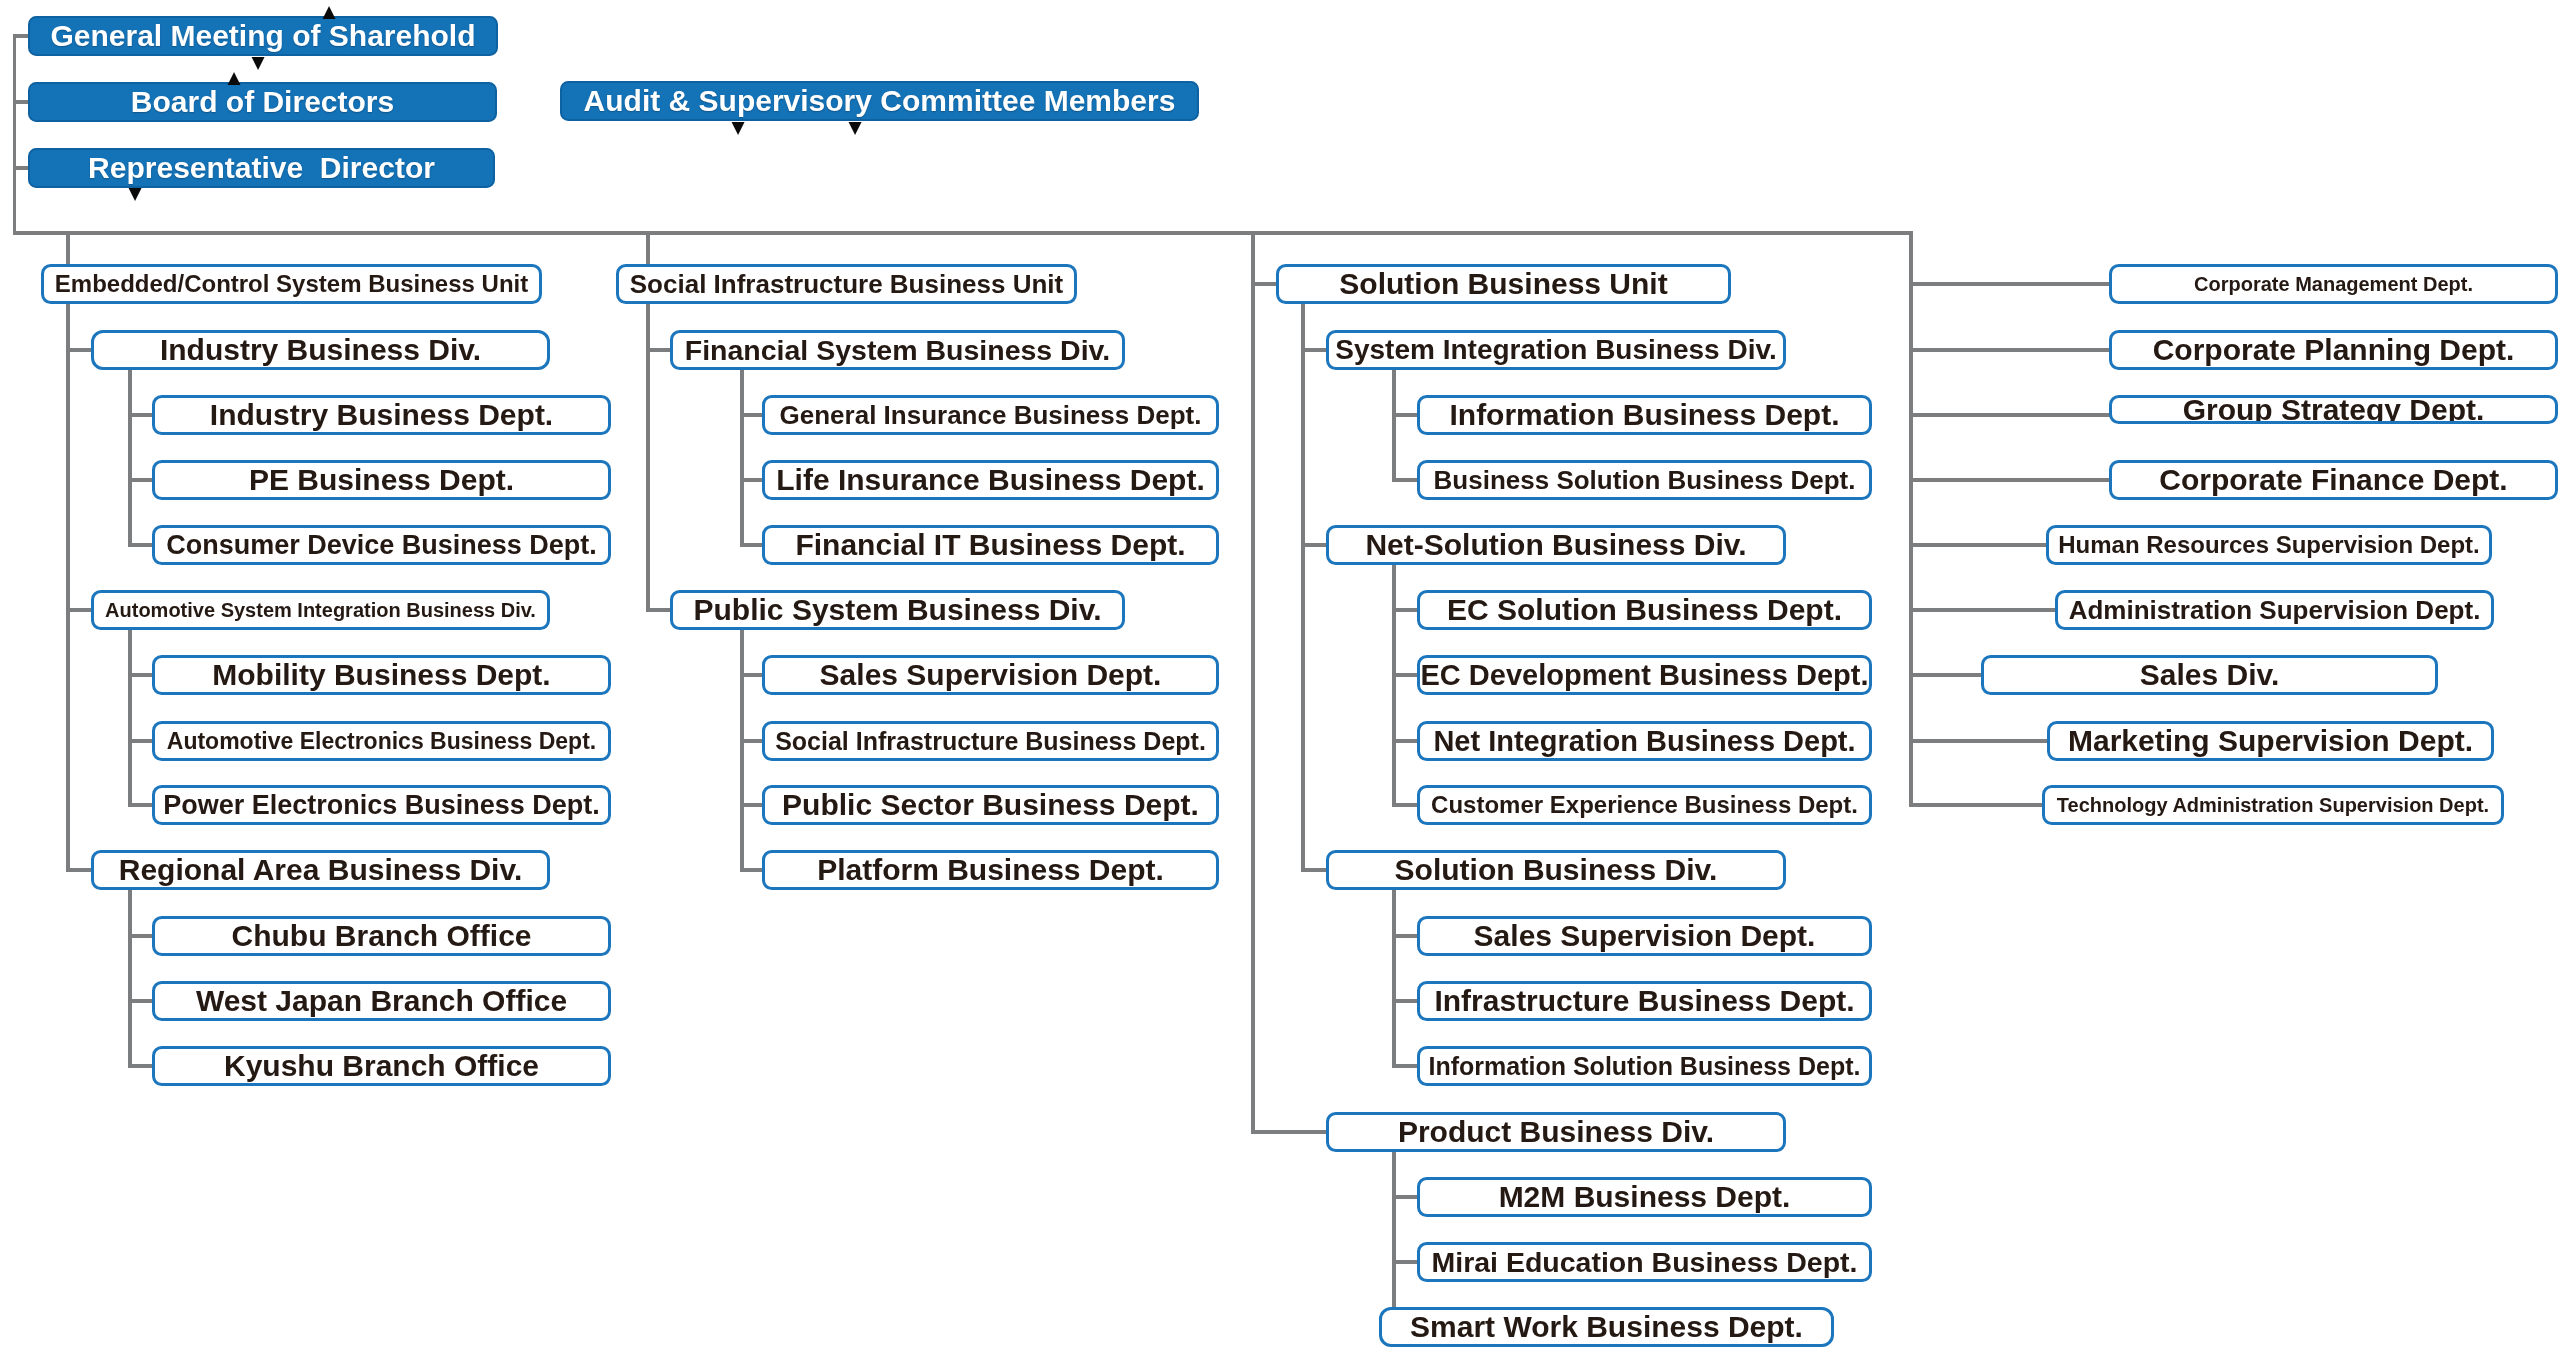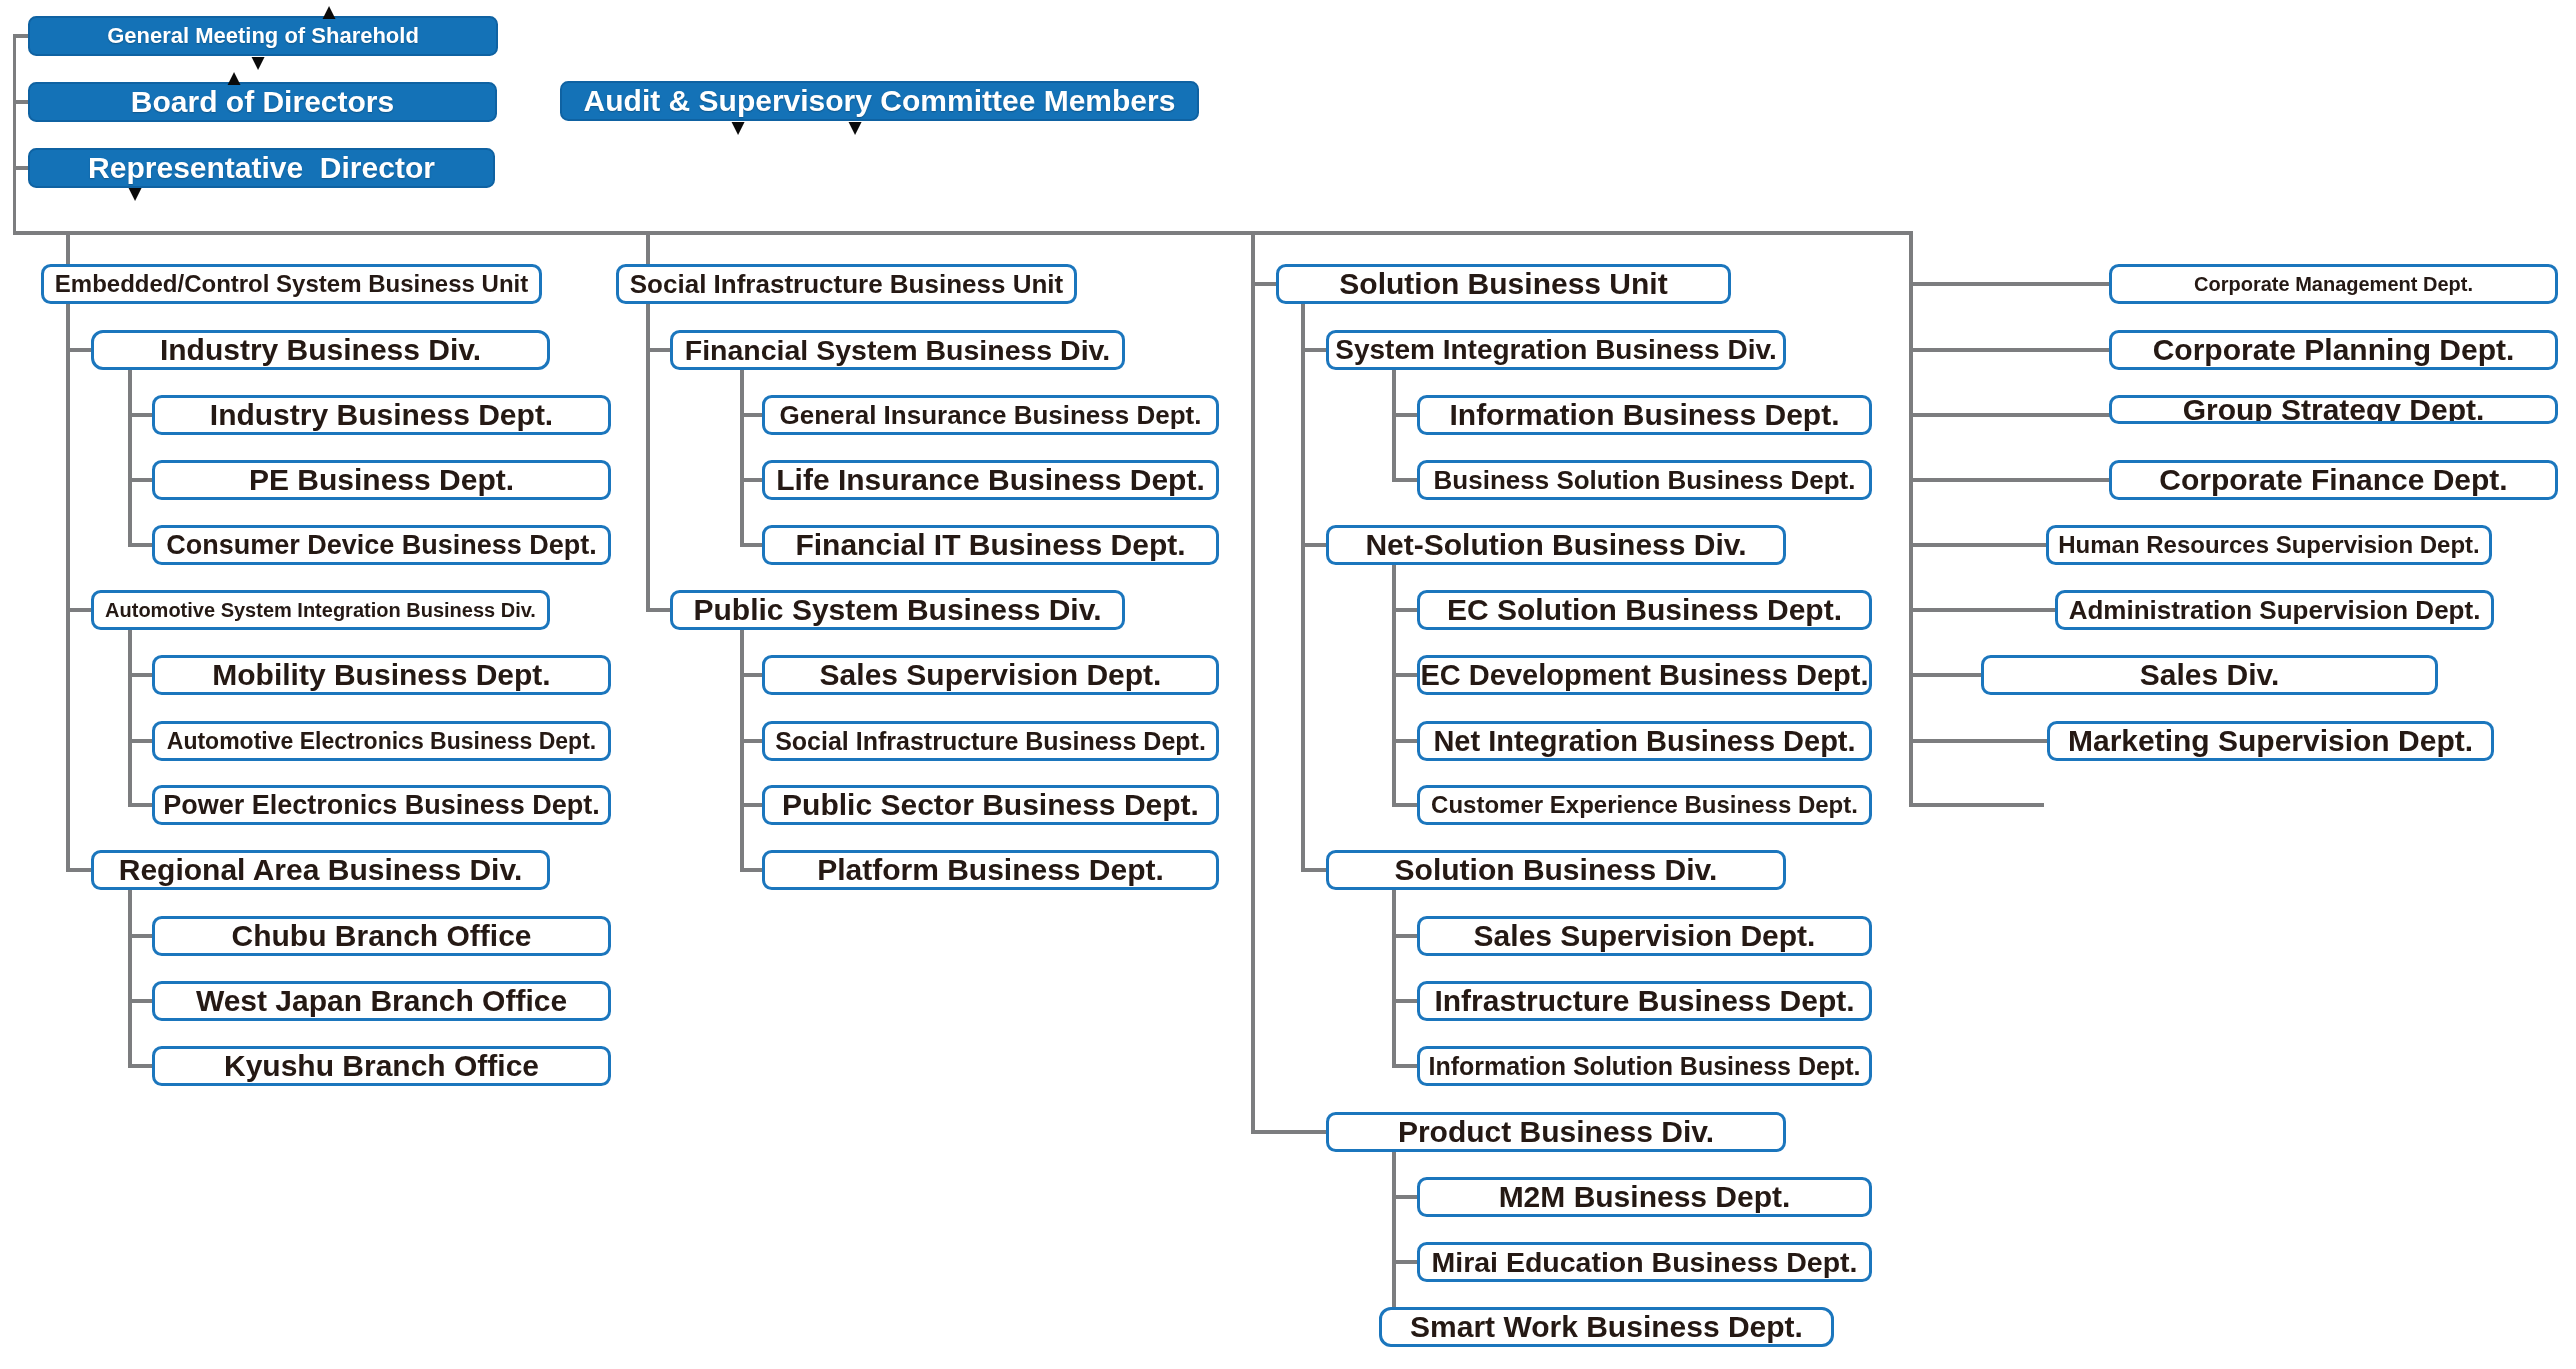--- a/index.html
+++ b/index.html
@@ -91,21 +91,21 @@
   <div class="hl" style="left:1909px;top:348px;width:202px;"></div>
   <div class="hl" style="left:1909px;top:413px;width:202px;"></div>
   <div class="hl" style="left:1909px;top:478px;width:202px;"></div>
   <div class="hl" style="left:1909px;top:543px;width:139px;"></div>
   <div class="hl" style="left:1909px;top:608px;width:148px;"></div>
   <div class="hl" style="left:1909px;top:673px;width:74px;"></div>
   <div class="hl" style="left:1909px;top:739px;width:140px;"></div>
   <div class="hl" style="left:1909px;top:803px;width:135px;"></div>
 
   <div class="box bbox" style="left:28px;top:15.7px;width:470px;height:40px;">
-    <span class="lbl" style="font-size: 22px;">General Meeting of Sharehold</span>
+    <span class="lbl" style="font-size: 30px;">General Meeting of Sharehold</span>
   </div>
   <div class="box bbox" style="left:28px;top:82px;width:469px;height:40px;">
     <span class="lbl" style="font-size: 30px;">Board of Directors</span>
   </div>
   <div class="box bbox" style="left:28px;top:148px;width:467px;height:40px;">
     <span class="lbl" style="font-size: 30px;">Representative  Director</span>
   </div>
   <div class="box bbox" style="left:560px;top:81px;width:639px;height:40px;">
     <span class="lbl" style="font-size: 30px;">Audit &amp; Supervisory Committee Members</span>
   </div>
@@ -257,15 +257,18 @@
   </div>
   <div class="box wbox" style="left:2055px;top:590px;width:439px;height:40px;">
     <span class="lbl" style="font-size: 26px;">Administration Supervision Dept.</span>
   </div>
   <div class="box wbox" style="left:1981px;top:655px;width:457px;height:40px;">
     <span class="lbl" style="font-size: 30px;">Sales Div.</span>
   </div>
   <div class="box wbox" style="left:2047px;top:721px;width:447px;height:40px;">
     <span class="lbl" style="font-size: 30px;">Marketing Supervision Dept.</span>
   </div>
+  <div class="box wbox" style="left:2042px;top:785px;width:462px;height:40px;">
+    <span class="lbl" style="font-size: 20px;">Technology Administration Supervision Dept.</span>
+  </div>
 
 </div>
 
 
 </body></html>

